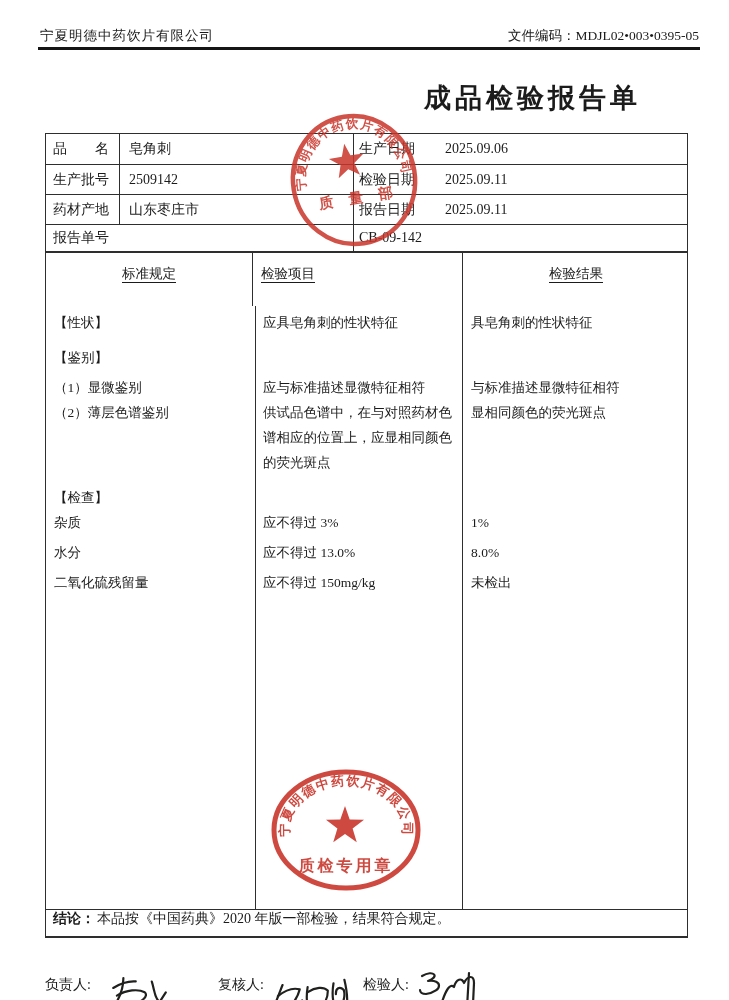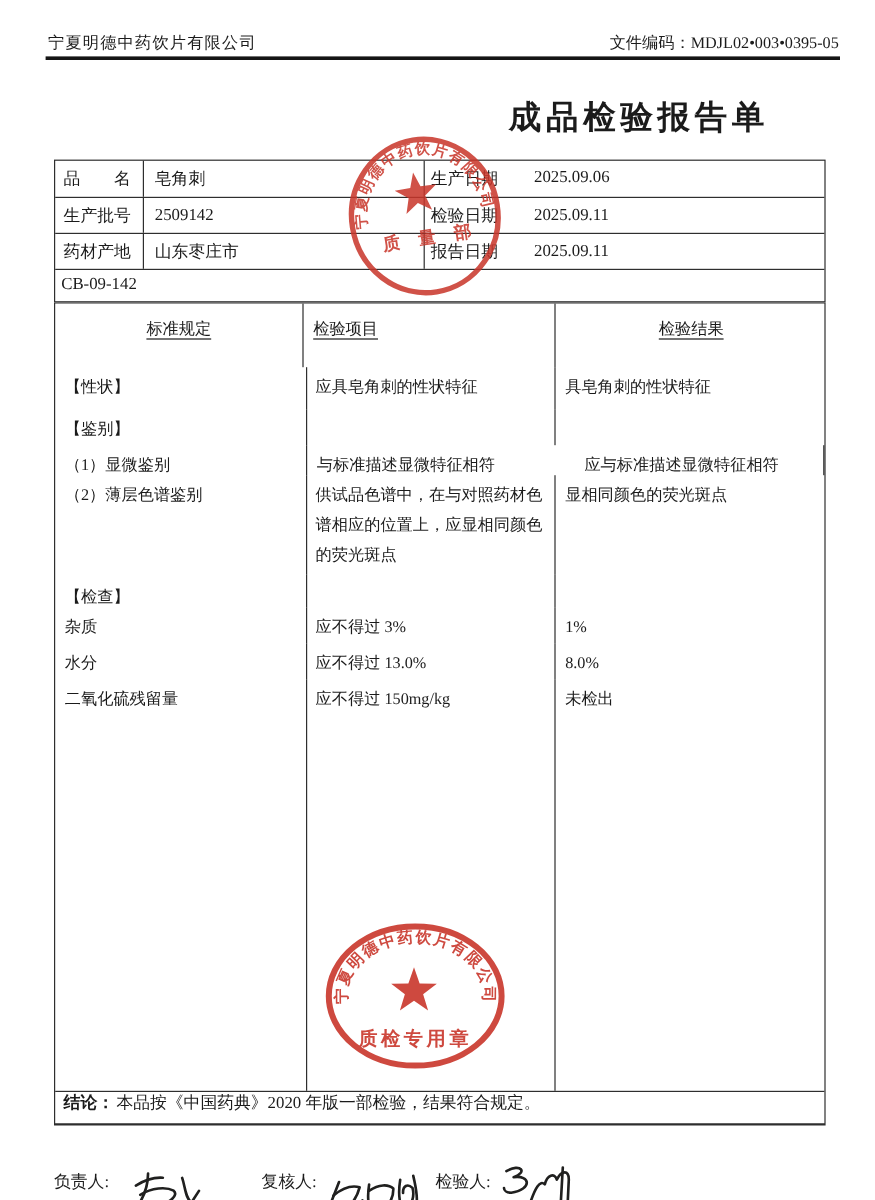--- a/index.html
+++ b/index.html
@@ -87,20 +87,21 @@
   </div>
   <div class="irow">
     <div class="ic lab1">药材产地</div>
     <div class="ic val1">山东枣庄市</div>
     <div class="ic rightc">
       <span>报告日期</span>
       <span class="dval">2025.09.11</span>
     </div>
   </div>
   <div class="irow last">
+    <div class="ic lab4">报告单号</div>
     <div class="ic val4">CB-09-142</div>
   </div>
 </div>
 
 <div class="main-table">
   <div class="trow rh">
     <div class="cell c2 th tc">标准规定</div>
     <div class="cell c1 th">检验项目</div>
     <div class="cell c3 th tc">检验结果</div>
   </div>
@@ -109,22 +110,22 @@
     <div class="cell c2">应具皂角刺的性状特征</div>
     <div class="cell c3">具皂角刺的性状特征</div>
   </div>
   <div class="trow rjb">
     <div class="cell c1">【鉴别】</div>
     <div class="cell c2"></div>
     <div class="cell c3"></div>
   </div>
   <div class="trow rxw">
     <div class="cell c1">（1）显微鉴别</div>
+    <div class="cell c2">应与标准描述显微特征相符</div>
     <div class="cell c3">与标准描述显微特征相符</div>
-    <div class="cell c2">应与标准描述显微特征相符</div>
   </div>
   <div class="trow rbc">
     <div class="cell c1">（2）薄层色谱鉴别</div>
     <div class="cell c2">供试品色谱中，在与对照药材色谱相应的位置上，应显相同颜色的荧光斑点</div>
     <div class="cell c3">显相同颜色的荧光斑点</div>
   </div>
   <div class="trow rjc">
     <div class="cell c1">【检查】</div>
     <div class="cell c2"></div>
     <div class="cell c3"></div>

